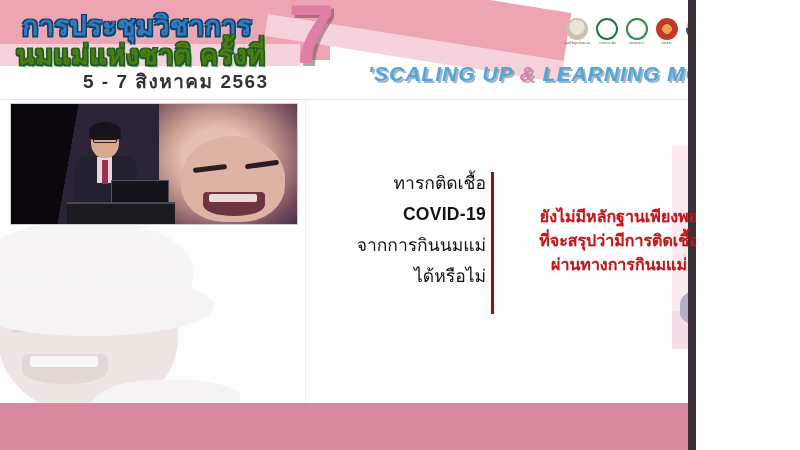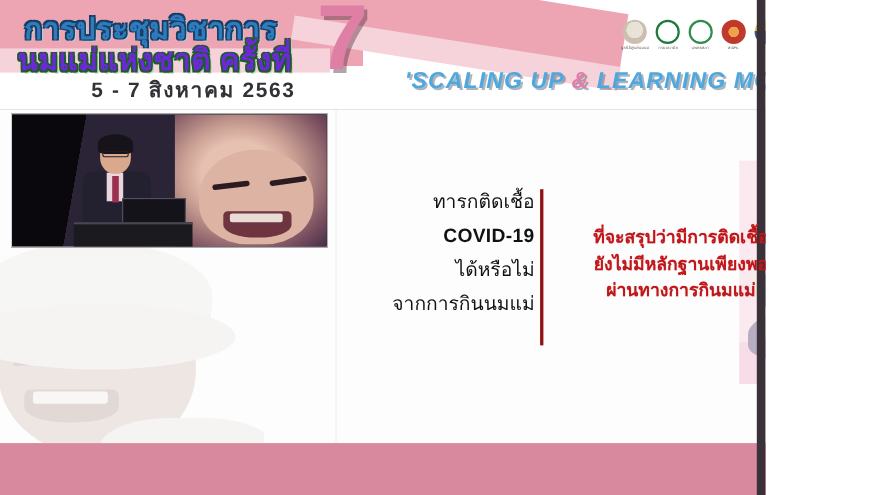--- a/index.html
+++ b/index.html
@@ -91,21 +91,21 @@
   .title-line1 {
     position:absolute; left:22px; top:4px;
     font-size:27px; font-weight:bold; color:#2e7bbf;
     letter-spacing:.5px; white-space:nowrap;
     text-shadow: -1.5px -1.5px 0 #173f63, 1.5px 1.5px 0 #173f63,
                   1.5px -1.5px 0 #173f63, -1.5px 1.5px 0 #173f63,
                   2.5px 2.5px 0 #b9c9d6;
   }
   .title-line2 {
     position:absolute; left:16px; top:33px;
-    font-size:27px; font-weight:bold; color:#6d28d9;
+    font-size:27px; font-weight:bold; color:#4d7c0f;
     letter-spacing:.5px; white-space:nowrap;
     text-shadow: -1.5px -1.5px 0 #1d5c28, 1.5px 1.5px 0 #1d5c28,
                   1.5px -1.5px 0 #1d5c28, -1.5px 1.5px 0 #1d5c28,
                   2.5px 2.5px 0 #bcd2bd;
   }
   .title-date {
     position:absolute; left:83px; top:66px;
     font-size:19px; font-weight:bold; color:#333136;
     letter-spacing:1.5px; white-space:nowrap;text-align:right;
   }
@@ -361,22 +361,22 @@
       <div class="sv-glasses"></div>
       <div class="sv-laptop"></div>
       <div class="sv-podium"></div>
     </div>
 
     <div id="content-divider"></div>
 
     <div id="question-block">
       <div>ทารกติดเชื้อ</div>
       <div class="q-en">COVID-19</div>
+      <div>จากการกินนมแม่</div>
       <div>ได้หรือไม่</div>
-      <div>จากการกินนมแม่</div>
     </div>
 
     <div id="answer-rule"></div>
 
     <div id="illustration">
       <div class="il-floor"></div>
       <div class="il-legs"></div>
       <div class="il-leg-shade"></div>
       <div class="il-skirt"></div>
       <div class="il-torso"></div>
@@ -389,22 +389,22 @@
       <div class="il-hair-side-r"></div>
       <div class="il-head"></div>
       <div class="il-face"></div>
       <div class="il-eye l"></div>
       <div class="il-eye r"></div>
       <div class="il-mask-strap"></div>
       <div class="il-mask"></div>
     </div>
 
     <div id="answer-block">
+      <div>ยังไม่มีหลักฐานเพียงพอ</div>
       <div>ที่จะสรุปว่ามีการติดเชื้อ</div>
-      <div>ยังไม่มีหลักฐานเพียงพอ</div>
       <div>ผ่านทางการกินมแม่</div>
     </div>
 
     <div id="page-number">6</div>
 
     <div id="player-right-col"></div>
   </div>
 
   <div id="player-bottom"></div>
   <div id="viewer-right-border"></div>

